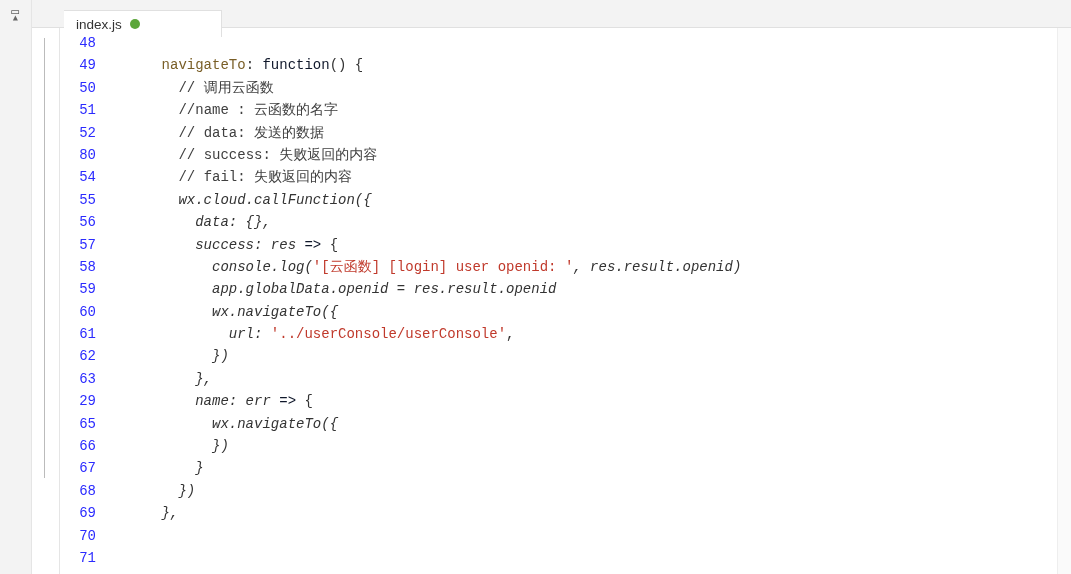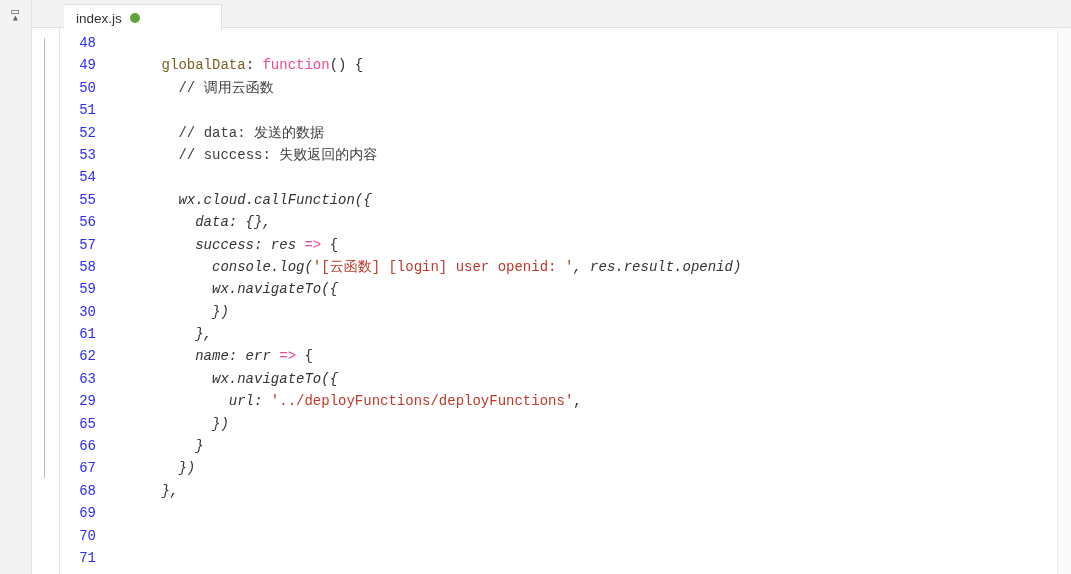--- a/index.html
+++ b/index.html
@@ -47,21 +47,21 @@
 .tab {
   background: #fff;
   border-top: 1px solid #e0e0e0;
   border-right: 1px solid #e0e0e0;
   display: flex;
   align-items: center;
   padding: 0 10px 0 12px;
   gap: 8px;
   min-width: 158px;
   position: relative;
-  top: 4px;
+  top: 10px;
 }
 .tab-label {
   color: #333;
   font-size: 13.5px;
   font-family: -apple-system, BlinkMacSystemFont, "Segoe UI", sans-serif;
 }
 .tab-dirty {
   width: 10px; height: 10px;
   border-radius: 50%;
   background: #5ba63a;
@@ -106,21 +106,21 @@
   flex: 1;
   padding-top: 4px;
 }
 .code-line {
   height: 22.4px;
   line-height: 22.4px;
   white-space: pre;
   padding-left: 12px;
 }
 .token-definition { color: #795e26; }
-.token-keyword { color: #ec4899; }
+.token-keyword { color: #0f172a; }
 .token-punct { color: #333; }
 .token-comment { color: #404040; }
 .token-ident { color: #333; font-style: italic; }
 .token-string { color: #c0392b; }
 .right-scrollbar {
   position: absolute;
   right: 0; top: 0;
   width: 14px;
   height: 100%;
   background: #fafafa;
@@ -148,59 +148,60 @@
     <div class="fold-gutter">
       <div class="fold-line-short"></div>
     </div>
     <div class="editor">
       <div class="line-numbers" id="line-numbers">
           <div class="line-number">48</div>
           <div class="line-number">49</div>
           <div class="line-number">50</div>
           <div class="line-number">51</div>
           <div class="line-number">52</div>
-          <div class="line-number">53</div>
+          <div class="line-number">80</div>
           <div class="line-number">54</div>
           <div class="line-number">55</div>
           <div class="line-number">56</div>
           <div class="line-number">57</div>
           <div class="line-number">58</div>
           <div class="line-number">59</div>
-          <div class="line-number">30</div>
+          <div class="line-number">60</div>
           <div class="line-number">61</div>
           <div class="line-number">62</div>
           <div class="line-number">63</div>
           <div class="line-number">29</div>
           <div class="line-number">65</div>
           <div class="line-number">66</div>
           <div class="line-number">67</div>
           <div class="line-number">68</div>
           <div class="line-number">69</div>
           <div class="line-number">70</div>
           <div class="line-number">71</div>
           <div class="line-number">72</div>
         </div>
       <div class="code-area" id="code-area">
           <div class="code-line"></div>
-          <div class="code-line"><span class="token-ident">    </span><span class="token-definition">globalData</span><span class="token-punct">: </span><span class="token-keyword">function</span><span class="token-punct">() {</span></div>
+          <div class="code-line"><span class="token-ident">    </span><span class="token-definition">navigateTo</span><span class="token-punct">: </span><span class="token-keyword">function</span><span class="token-punct">() {</span></div>
           <div class="code-line"><span class="token-ident">      </span><span class="token-comment">// 调用云函数</span></div>
-          <div class="code-line"><span class="token-ident">      </span></div>
+          <div class="code-line"><span class="token-ident">      </span><span class="token-comment">//name : 云函数的名字</span></div>
           <div class="code-line"><span class="token-ident">      </span><span class="token-comment">// data: 发送的数据</span></div>
           <div class="code-line"><span class="token-ident">      </span><span class="token-comment">// success: 失败返回的内容</span></div>
-          <div class="code-line"><span class="token-ident">      </span></div>
+          <div class="code-line"><span class="token-ident">      </span><span class="token-comment">// fail: 失败返回的内容</span></div>
           <div class="code-line"><span class="token-ident">      wx.cloud.callFunction({</span></div>
           <div class="code-line"><span class="token-ident">        data: {},</span></div>
           <div class="code-line"><span class="token-ident">        success: res </span><span class="token-keyword">=&gt;</span><span class="token-punct"> {</span></div>
           <div class="code-line"><span class="token-ident">          console.log(</span><span class="token-string">'[云函数] [login] user openid: '</span><span class="token-ident">, res.result.openid)</span></div>
+          <div class="code-line"><span class="token-ident">          app.globalData.openid = res.result.openid</span></div>
           <div class="code-line"><span class="token-ident">          wx.navigateTo({</span></div>
+          <div class="code-line"><span class="token-ident">            url: </span><span class="token-string">'../userConsole/userConsole'</span><span class="token-punct">,</span></div>
           <div class="code-line"><span class="token-ident">          })</span></div>
           <div class="code-line"><span class="token-ident">        },</span></div>
           <div class="code-line"><span class="token-ident">        name: err </span><span class="token-keyword">=&gt;</span><span class="token-punct"> {</span></div>
           <div class="code-line"><span class="token-ident">          wx.navigateTo({</span></div>
-          <div class="code-line"><span class="token-ident">            url: </span><span class="token-string">'../deployFunctions/deployFunctions'</span><span class="token-punct">,</span></div>
           <div class="code-line"><span class="token-ident">          })</span></div>
           <div class="code-line"><span class="token-ident">        }</span></div>
           <div class="code-line"><span class="token-ident">      })</span></div>
           <div class="code-line"><span class="token-ident">    },</span></div>
         </div>
     </div>
     <div class="right-scrollbar"></div>
   </div>
 
 </div>

